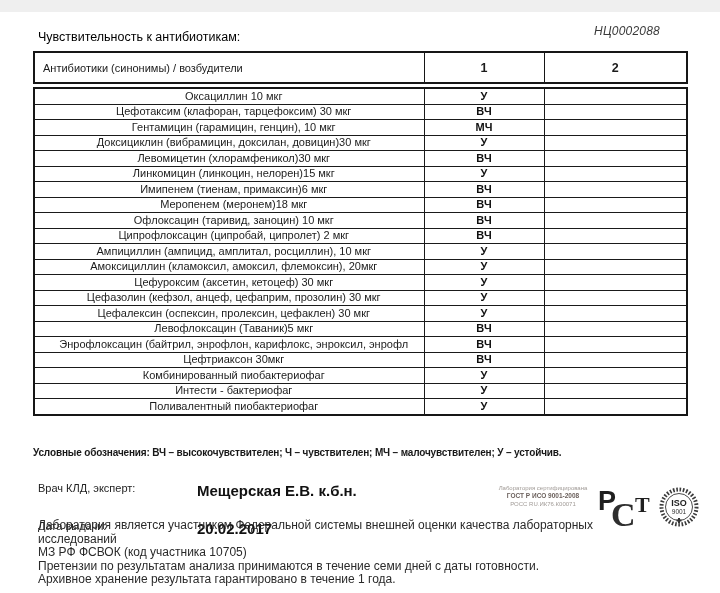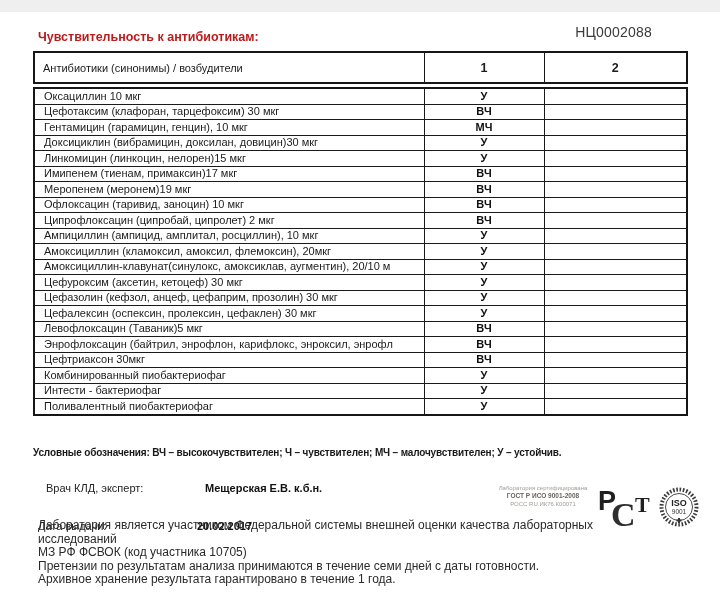--- a/index.html
+++ b/index.html
@@ -9,58 +9,58 @@
     background:#ffffff;
     font-family:"Liberation Sans",sans-serif;
     color:#1d1d1d;
     overflow:hidden;
   }
   .topbar{
     position:absolute;top:0;left:0;width:720px;height:12px;
     background:#efefef;
   }
   .doc-number{
-    position:absolute;top:24px;right:68px;
-    font-size:14px;color:#3a3a3a;letter-spacing:.2px;
+    position:absolute;top:24px;right:60px;
+    font-size:12px;color:#3a3a3a;letter-spacing:.2px;font-style:italic;
   }
   .title{
     position:absolute;top:30px;left:38px;
-    font-size:12.5px;font-weight:bold;color:#b91c1c;
+    font-size:12.5px;font-weight:normal;color:#000000;
   }
   .tablewrap{position:absolute;top:51px;left:33px;width:656px;}
   table{border-collapse:collapse;table-layout:fixed;width:528px;}
   .hdr-table{border:2px solid #161616;}
   .hdr-table th{
     border:1px solid #161616;
     height:27px;font-weight:normal;
     font-size:11px;color:#1b1b1b;
     overflow:hidden;white-space:nowrap;
   }
   .hdr-table th.h-name{text-align:left;padding-left:8px;}
   .hdr-table th.h-num{font-weight:bold;font-size:12.5px;text-align:center;}
   .body-table{margin-top:3px;border:2px solid #161616;}
   .body-table td{
     border:1px solid #1a1a1a;
     height:14.5px;
     font-size:11px;line-height:13px;
     overflow:hidden;white-space:nowrap;
     padding:0;
   }
-  .body-table td.c-name{padding-left:9px;color:#1c1c1c;}
+  .body-table td.c-name{padding-left:9px;color:#1c1c1c;text-align:center;}
   .body-table td.c-val{text-align:center;font-weight:bold;color:#101010;}
   col.w-name{width:390px;}
   col.w-c1{width:120px;}
   col.w-c2{width:143px;}
   .legend{
     position:absolute;top:447px;left:33px;width:600px;
     font-size:10px;font-weight:bold;color:#181818;letter-spacing:-0.15px;
   }
   .sig-label{position:absolute;left:38px;font-size:11px;color:#232323;}
-  .sig-value{position:absolute;left:197px;font-size:11px;font-weight:bold;color:#111;}
-  .row1{top:482px;margin-left:8px;}
+  .sig-value{position:absolute;left:197px;font-size:15px;font-weight:bold;color:#111;}
+  .row1{top:482px;}
   .row2{top:520px;}
   .cert-block{
     position:absolute;top:484px;left:468px;width:150px;
     text-align:center;font-size:6px;line-height:8px;color:#a09a96;
   }
   .cert-block .cert-strong{font-size:6.5px;font-weight:bold;color:#6b605c;}
   .rst-logo{position:absolute;top:485px;left:597px;width:62px;height:44px;}
   .iso-logo{position:absolute;top:487px;left:659px;width:40px;height:40px;}
   .footer{
     position:absolute;top:519px;left:38px;width:620px;
@@ -115,56 +115,56 @@
             <td class="c-name">Гентамицин (гарамицин, генцин), 10 мкг</td>
             <td class="c-val">МЧ</td>
             <td class="c-val"></td>
           </tr>
           <tr>
             <td class="c-name">Доксициклин (вибрамицин, доксилан, довицин)30 мкг</td>
             <td class="c-val">У</td>
             <td class="c-val"></td>
           </tr>
           <tr>
+            <td class="c-name">Левомицетин (хлорамфеникол)30 мкг</td>
+            <td class="c-val">ВЧ</td>
+            <td class="c-val"></td>
+          </tr>
+          <tr>
             <td class="c-name">Линкомицин (линкоцин, нелорен)15 мкг</td>
             <td class="c-val">У</td>
             <td class="c-val"></td>
           </tr>
           <tr>
-            <td class="c-name">Имипенем (тиенам, примаксин)17 мкг</td>
-            <td class="c-val">ВЧ</td>
-            <td class="c-val"></td>
-          </tr>
-          <tr>
-            <td class="c-name">Меропенем (меронем)19 мкг</td>
+            <td class="c-name">Имипенем (тиенам, примаксин)6 мкг</td>
+            <td class="c-val">ВЧ</td>
+            <td class="c-val"></td>
+          </tr>
+          <tr>
+            <td class="c-name">Меропенем (меронем)18 мкг</td>
             <td class="c-val">ВЧ</td>
             <td class="c-val"></td>
           </tr>
           <tr>
             <td class="c-name">Офлоксацин (таривид, заноцин) 10 мкг</td>
             <td class="c-val">ВЧ</td>
             <td class="c-val"></td>
           </tr>
           <tr>
             <td class="c-name">Ципрофлоксацин (ципробай, ципролет) 2 мкг</td>
             <td class="c-val">ВЧ</td>
             <td class="c-val"></td>
           </tr>
           <tr>
             <td class="c-name">Ампициллин (ампицид, амплитал, росциллин), 10 мкг</td>
             <td class="c-val">У</td>
             <td class="c-val"></td>
           </tr>
           <tr>
             <td class="c-name">Амоксициллин (кламоксил, амоксил, флемоксин), 20мкг</td>
-            <td class="c-val">У</td>
-            <td class="c-val"></td>
-          </tr>
-          <tr>
-            <td class="c-name">Амоксициллин-клавунат(синулокс, амоксиклав, аугментин), 20/10 м</td>
             <td class="c-val">У</td>
             <td class="c-val"></td>
           </tr>
           <tr>
             <td class="c-name">Цефуроксим (аксетин, кетоцеф) 30 мкг</td>
             <td class="c-val">У</td>
             <td class="c-val"></td>
           </tr>
           <tr>
             <td class="c-name">Цефазолин (кефзол, анцеф, цефаприм, прозолин) 30 мкг</td>

